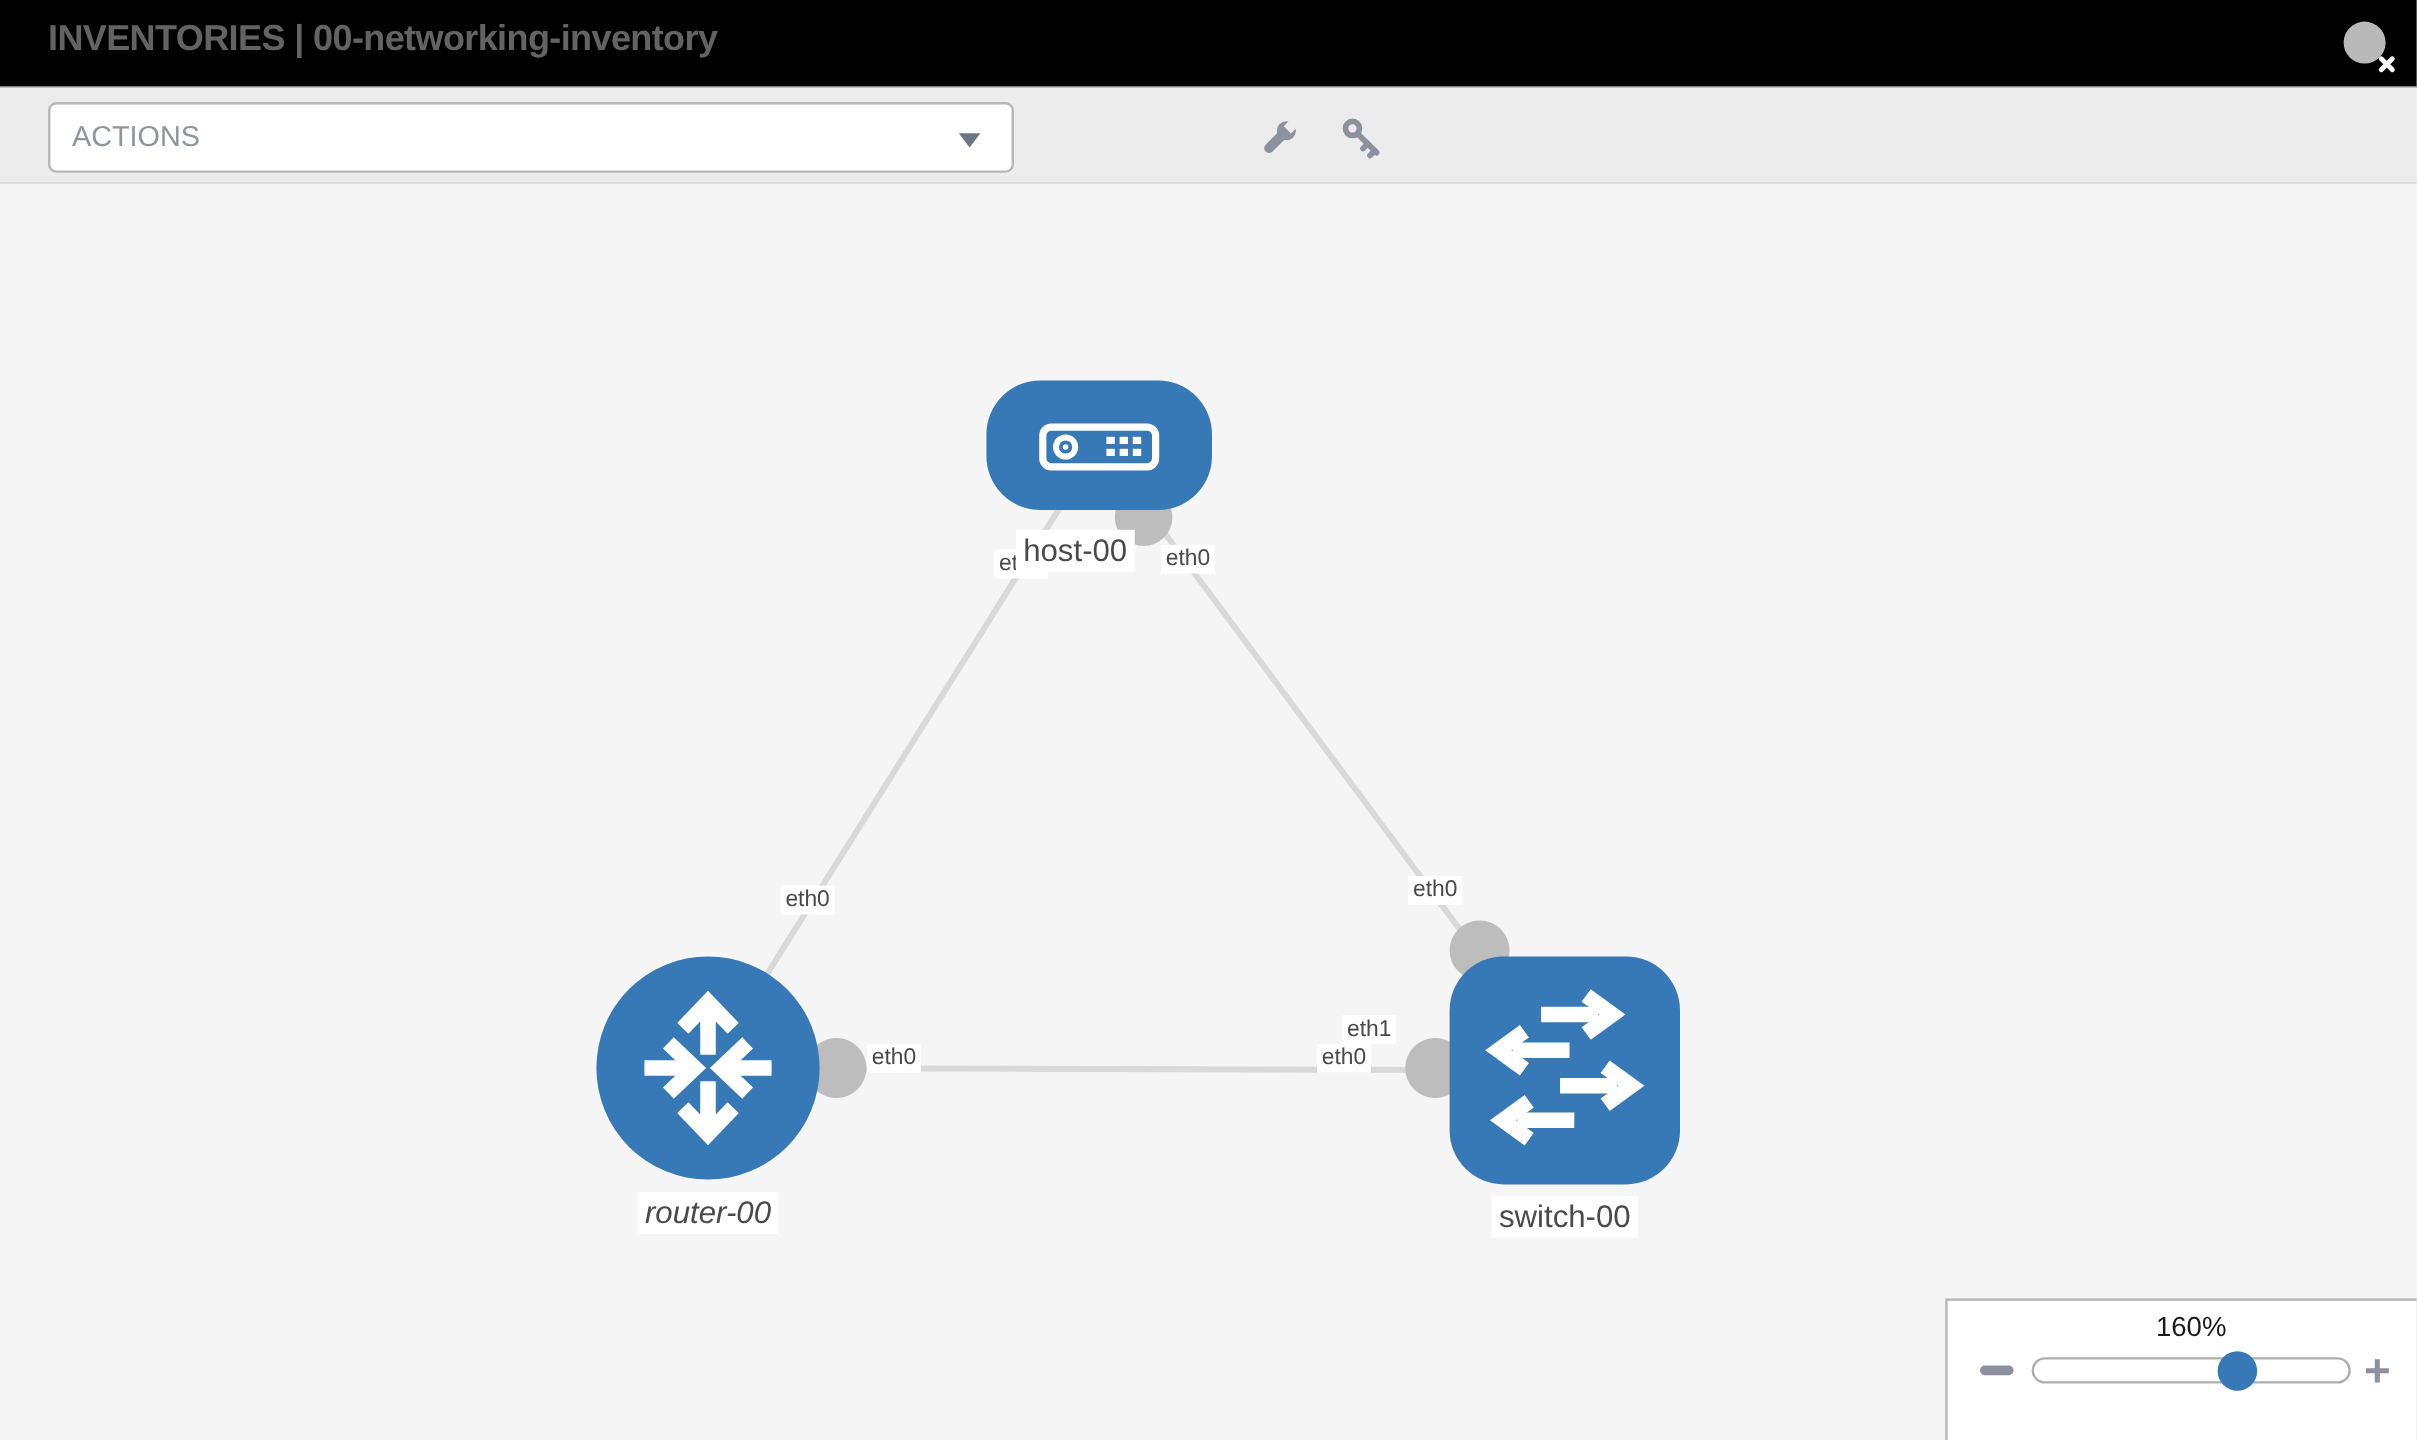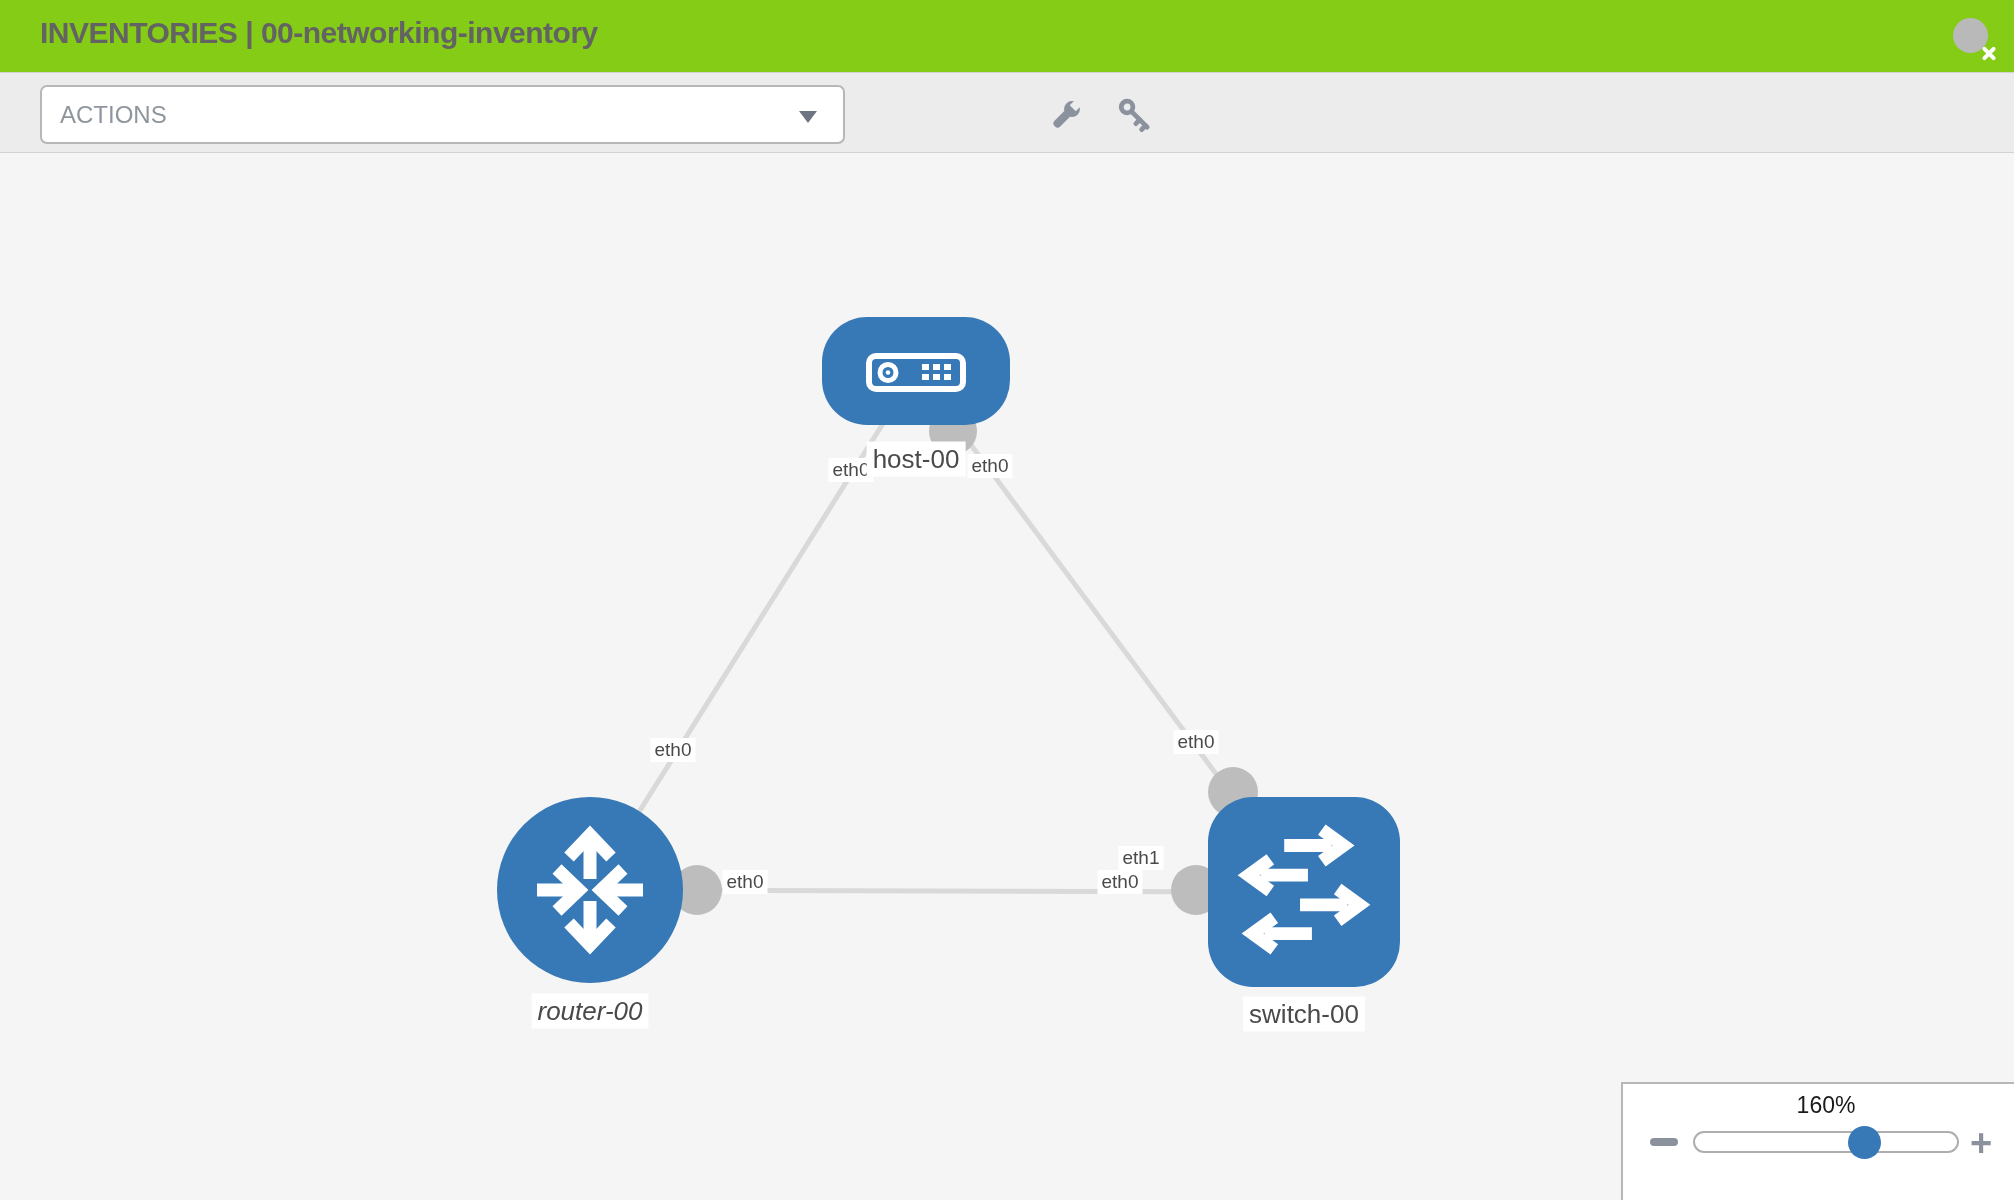--- a/index.html
+++ b/index.html
@@ -1,21 +1,21 @@
 <!DOCTYPE html>
 <html style="--node-blue: #3778b7; --link-gray: #d9d9d9; --canvas-bg: #f5f5f5; --toolbar-bg: #ececec; --border-gray: #d2d2d2; --control-border: #b7b7b7; --title-gray: #636363; --label-text: #4a4a4a; --icon-gray: #8b919d; --close-gray: #b9b9b9; --placeholder-gray: #8f959d;"><head>
 <meta charset="utf-8">
 <style>
   html,body{margin:0;padding:0;}
   body{width:2014px;height:1200px;overflow:hidden;
        font-family:"Liberation Sans","DejaVu Sans",sans-serif;}
   #stage{position:relative;width:2014px;height:1200px;background:var(--canvas-bg);}
 
   
-  .header{position:absolute;left:0;top:0;width:2014px;height:72px;background:#84cc16;
+  .header{position:absolute;left:0;top:0;width:2014px;height:72px;background:#000000;
           border-bottom:1px solid var(--border-gray);z-index:20;}
   .title{position:absolute;left:40px;top:16px;font-size:30px;font-weight:bold;
          letter-spacing:-0.5px;color:var(--title-gray);white-space:nowrap;}
   .close-btn{position:absolute;right:26px;top:18px;width:35px;height:35px;border-radius:50%;
              background:var(--close-gray);cursor:pointer;}
   .close-x{position:absolute;left:50%;top:50%;width:100%;height:100%;}
   .close-x::before,.close-x::after{content:"";position:absolute;left:16px;top:9px;width:4px;height:17px;
              background:#fff;border-radius:2px;}
   .close-x::before{transform:rotate(45deg);}
   .close-x::after{transform:rotate(-45deg);}
@@ -116,21 +116,21 @@
   </div>
 
   <div class="dlabel iface" style="left:673px;top:750px;">eth0</div>
   <div class="dlabel iface" style="left:851px;top:470px;">eth0</div>
   <div class="dlabel iface" style="left:990px;top:466px;">eth0</div>
   <div class="dlabel iface" style="left:1196px;top:742px;">eth0</div>
   <div class="dlabel iface" style="left:745px;top:882px;">eth0</div>
   <div class="dlabel iface" style="left:1120px;top:882px;">eth0</div>
   <div class="dlabel iface" style="left:1141px;top:858px;z-index:4;">eth1</div>
 
-  <div class="dlabel nname" style="left:916px;top:459px;z-index:5;">host-00</div>
+  <div class="dlabel nname" style="left:896px;top:459px;z-index:5;">host-00</div>
   <div class="dlabel nname" style="left:590px;top:1011px;font-style:italic;">router-00</div>
   <div class="dlabel nname" style="left:1304px;top:1014px;text-align:right;">switch-00</div>
 
   <div class="header">
     <div class="title">INVENTORIES | 00-networking-inventory</div>
     <div class="close-btn">
       <span class="close-x"></span>
     </div>
   </div>
 

